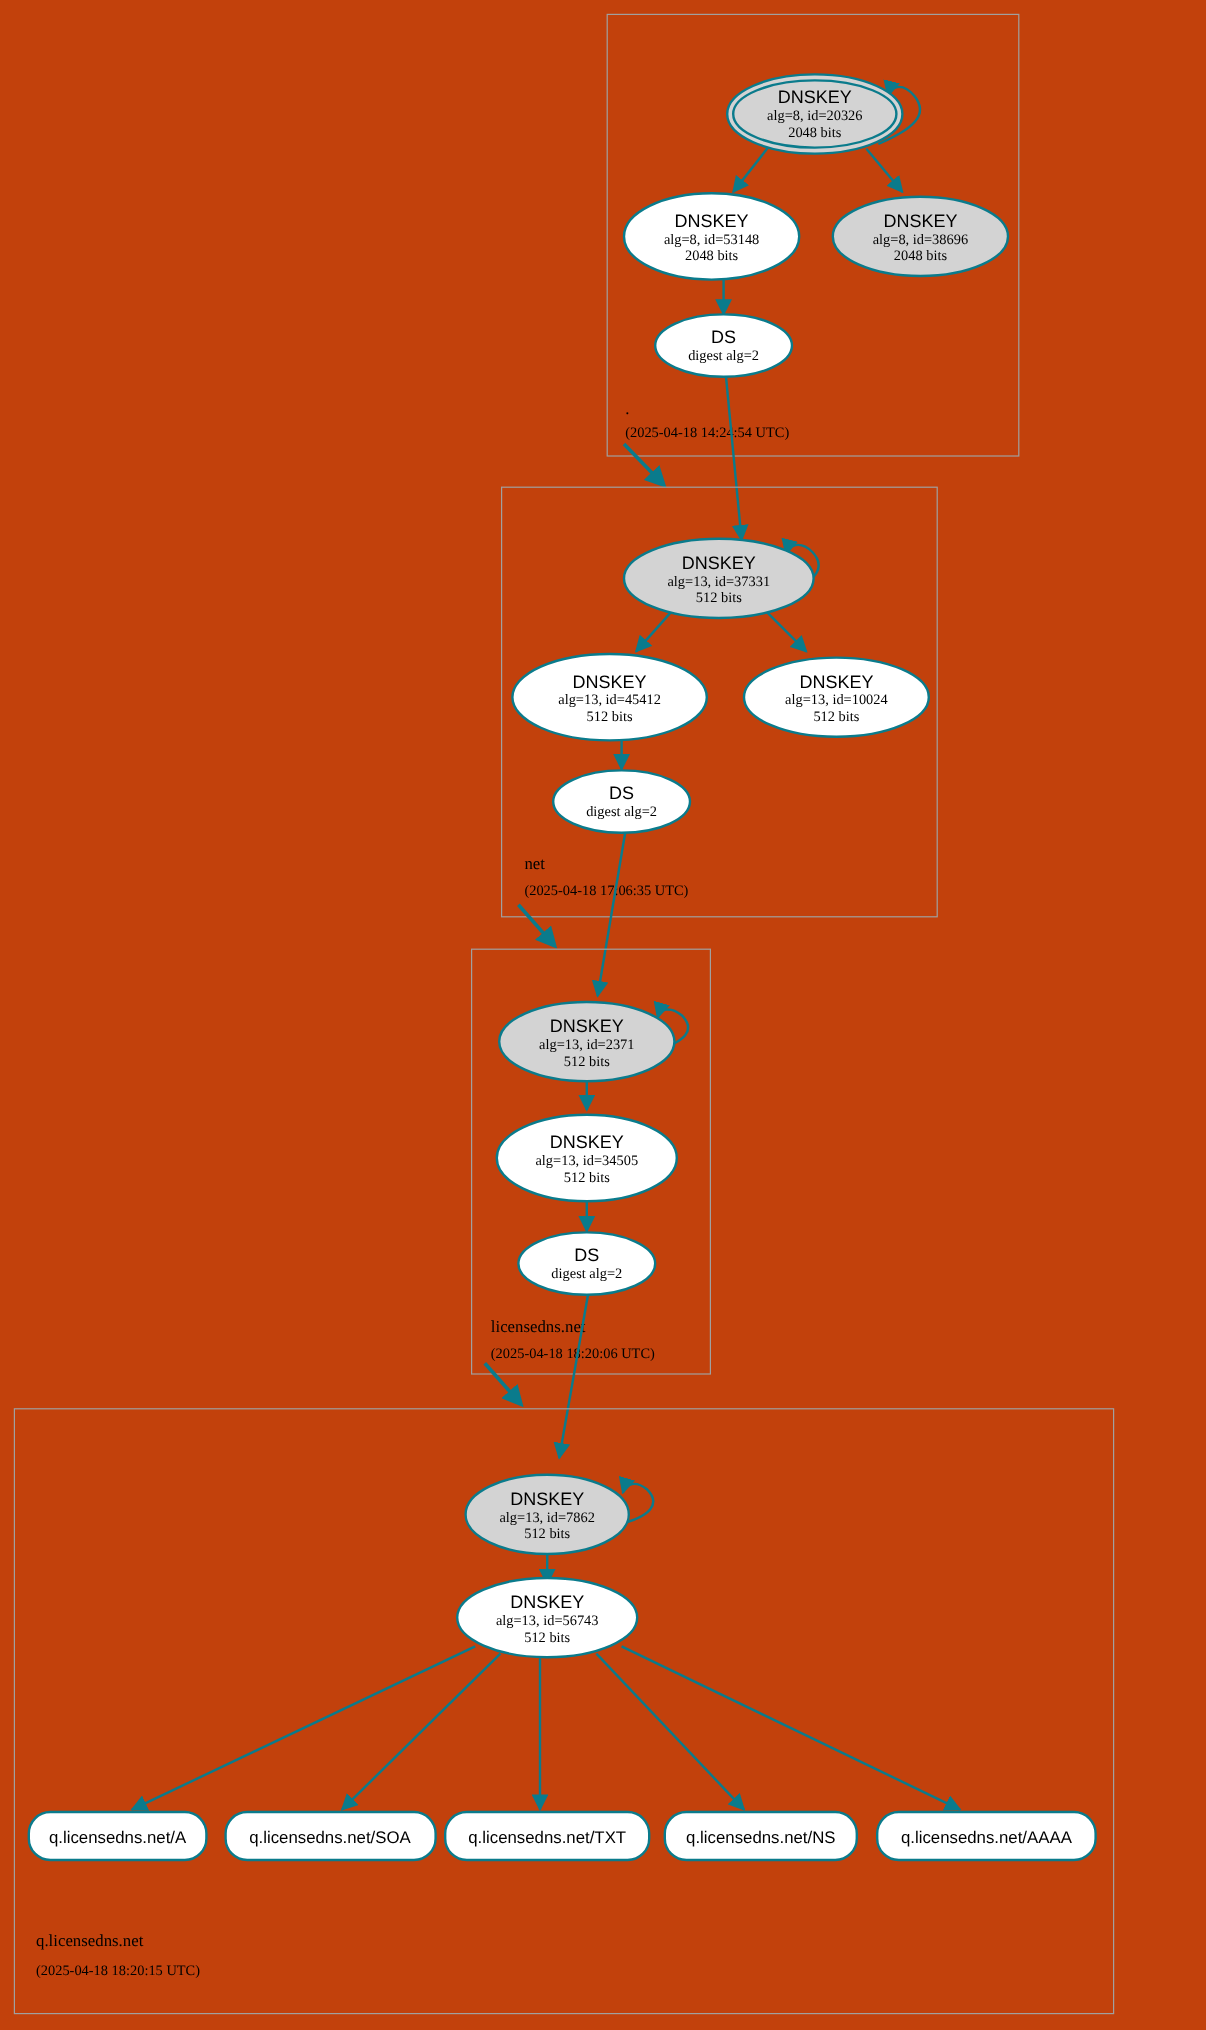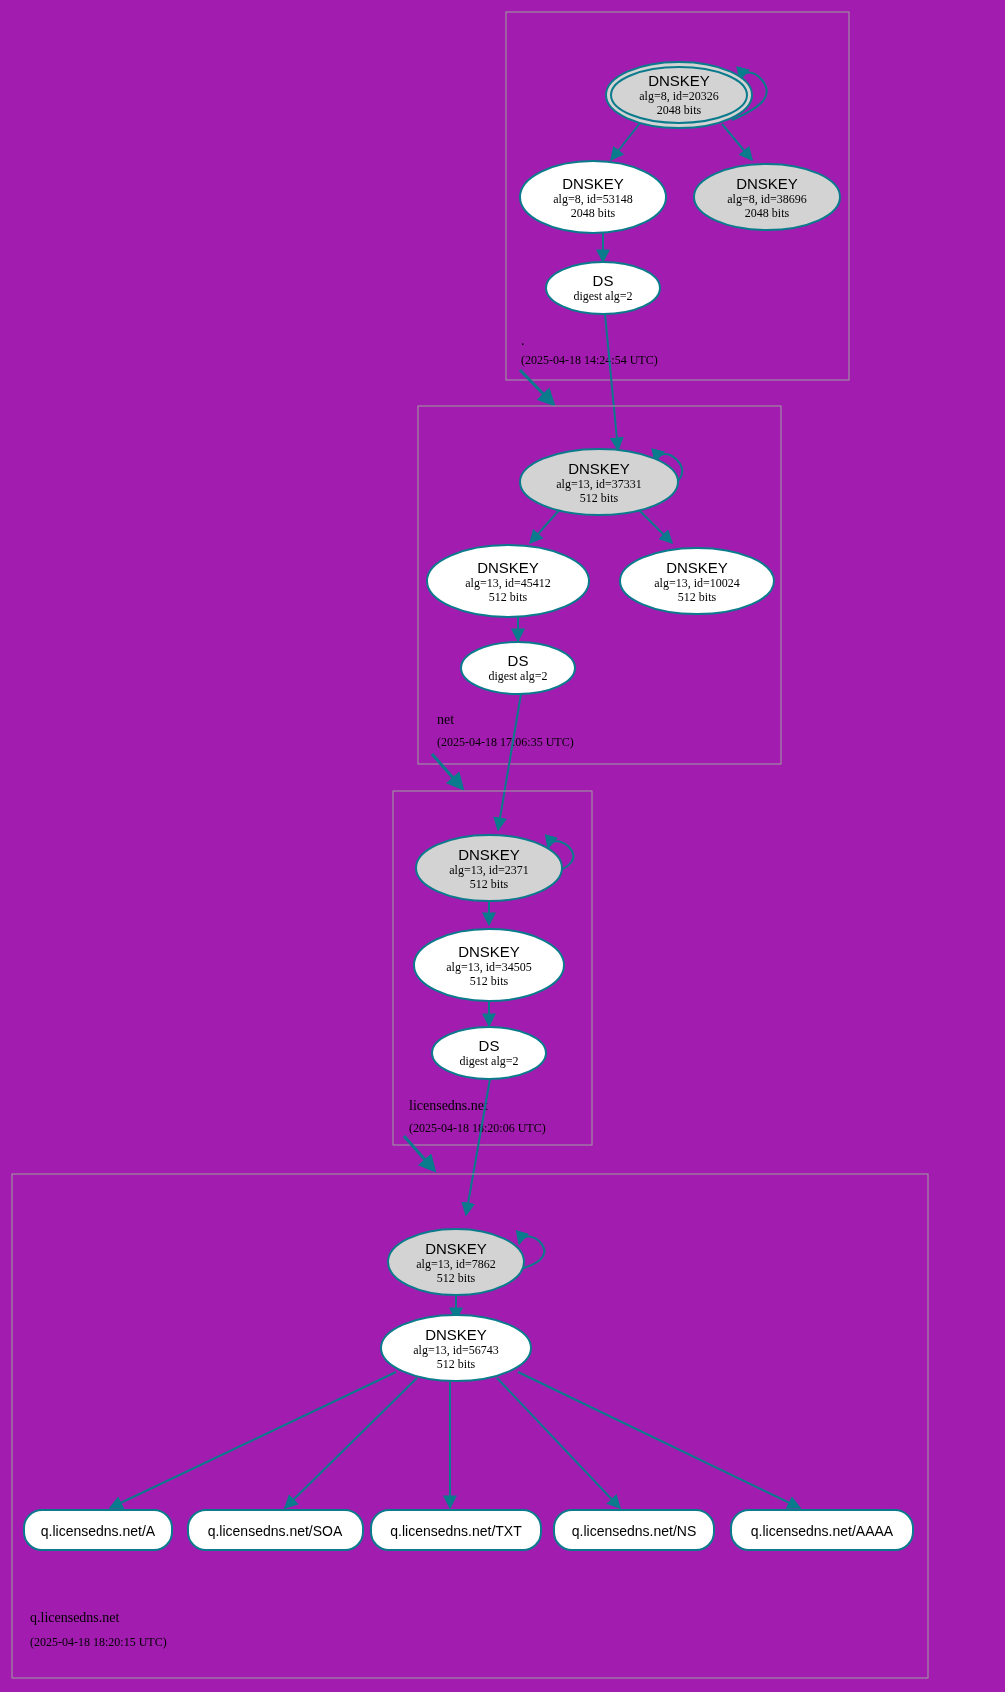--- a/index.html
+++ b/index.html
@@ -1,17 +1,17 @@
 <!DOCTYPE html>
 <html><head>
 <meta charset="utf-8">
 <style>
   html,body{margin:0;padding:0;background:#ffffff;}
   body{font-family:"Liberation Serif",serif;}
-  #canvas{position:relative;width:1005px;height:1692px;overflow:hidden;background:#a21caf;}
+  #canvas{position:relative;width:1005px;height:1692px;overflow:hidden;background:#c2410c;}
   svg#graph{position:absolute;left:0;top:0;width:1005px;height:1692px;}
   .zone-rect{fill:none;stroke:#a0a0a0;stroke-width:1;}
   .node-ell{stroke:#0a7b8c;stroke-width:2;}
   .node-ell.filled{fill:#d3d3d3;}
   .node-ell.open{fill:#ffffff;}
   .rrset-box{fill:#ffffff;stroke:#0a7b8c;stroke-width:2;}
   .edge{stroke:#0a7b8c;stroke-width:2;fill:none;}
   .edge-thick{stroke:#0a7b8c;stroke-width:3;fill:none;}
   text{fill:#000000;}
   .t-title{font-family:"Liberation Sans",sans-serif;font-size:15px;text-anchor:middle;}

